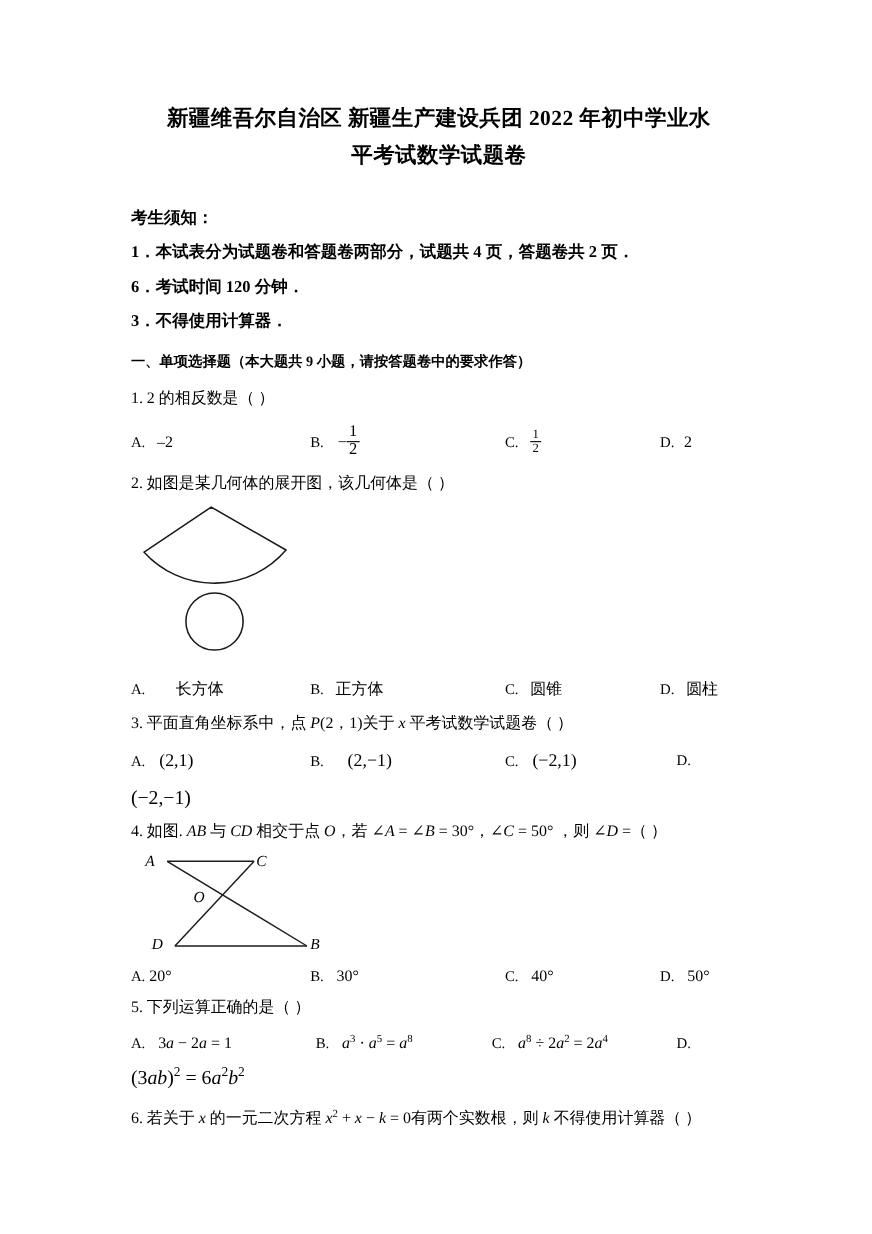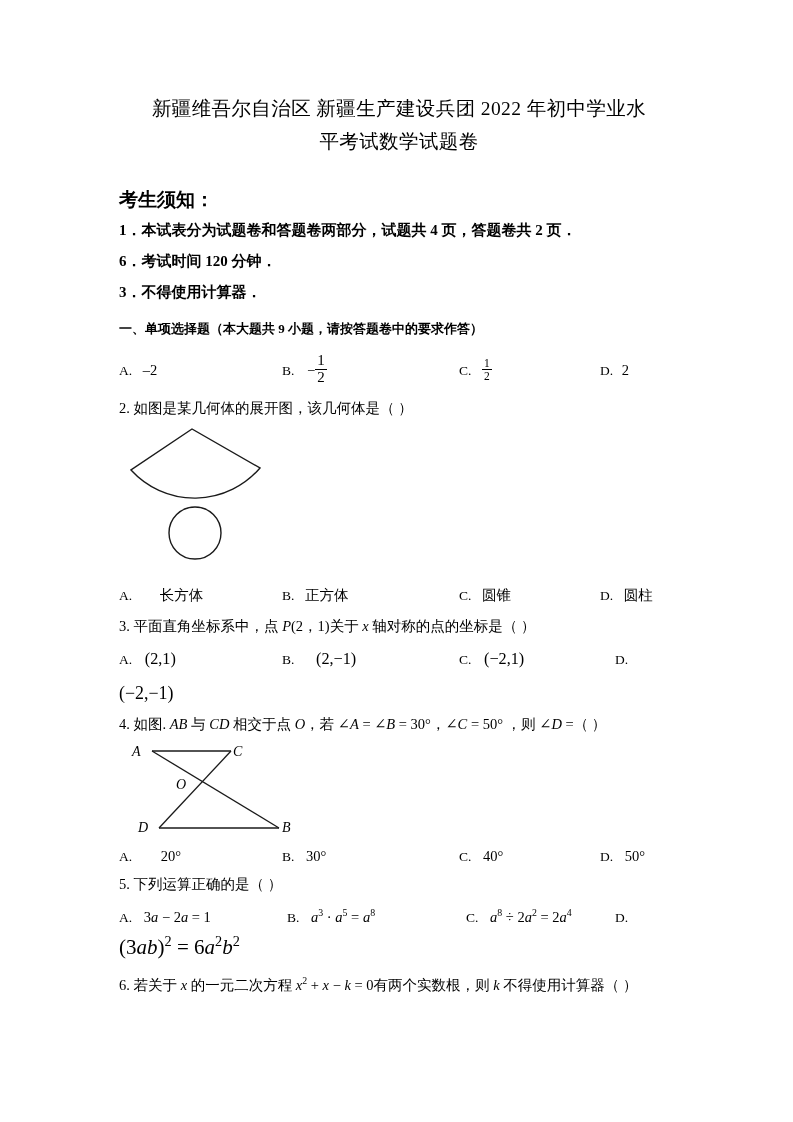--- a/index.html
+++ b/index.html
@@ -22,32 +22,33 @@
     top: 0;
     width: 560px;
   }
 
   
   .doc-title {
     margin: 0;
     padding-top: 92px;
     text-align: center;
     font-size: 19.5px;
-    font-weight: normal;
+    font-weight: bold;
     line-height: 33px;
     letter-spacing: 0.4px;
   }
   .doc-title .line2 { display: block; }
 
   
   .notice-head {
     margin-top: 27px;
-    font-size: 19px;
+    font-size: 15px;
     font-weight: bold;
     line-height: 30px;
+    font-family: Liberation Mono, monospace;
   }
   .notice-item {
     font-size: 15px;
     font-weight: bold;
     line-height: 31px;
   }
 
   
   .section-head {
     margin-top: 6px;
@@ -78,21 +79,21 @@
     top: 0;
     white-space: nowrap;
   }
   .opt .lab { font-size: 13.5px; }
   .opt.a { left: 0px; text-align: center; }
   .opt.b { left: 163px; }
   .opt.c { left: 340px; }
   .opt.d { left: 481px; }
 
   .opt-wrap-line {
-    font-size: 21px;
+    font-size: 18px;
     line-height: 26px;
     margin-top: 4px;
   }
 
   
   .mi { font-style: italic; font-family: "Liberation Serif", serif; }
   sup.ex {
     font-size: 0.68em;
     vertical-align: super;
     line-height: 0;
@@ -141,20 +142,21 @@
       <span class="line2">平考试数学试题卷</span>
     </h1>
 
     <div class="notice-head">考生须知：</div>
     <div class="notice-item">1．本试表分为试题卷和答题卷两部分，试题共 4 页，答题卷共 2 页．</div>
     <div class="notice-item">6．考试时间 120 分钟．</div>
     <div class="notice-item">3．不得使用计算器．</div>
 
     <div class="section-head">一、单项选择题（本大题共 9 小题，请按答题卷中的要求作答）</div>
 
+    <div class="qtext">1. 2 的相反数是（      ）</div>
     <div class="options tall">
       <span class="opt a">
         <span class="lab">A.</span>
         <span style="margin-left:7px">–2</span>
       </span>
       <span class="opt b">
         <span class="lab">B.</span>
         <span style="margin-left:9px">−<span class="frac"><span class="num">1</span><span class="den">2</span></span></span>
       </span>
       <span class="opt c">
@@ -191,21 +193,21 @@
         <span class="lab">C.</span>
         <span style="margin-left:7px">圆锥</span>
       </span>
       <span class="opt d">
         <span class="lab">D.</span>
         <span style="margin-left:7px">圆柱</span>
       </span>
     </div>
 
     <div class="qtext">
-      <span>3. 平面直角坐标系中，点 </span><span class="mi">P</span><span>(2，1)关于 </span><span class="mi">x</span><span> 轴对称的点的坐标是（      ）</span>
+      <span>3. 平面直角坐标系中，点 </span><span class="mi">P</span><span>(2，1)关于 </span><span class="mi">x</span><span> 平考试数学试题卷（      ）</span>
     </div>
 
     <div class="options" style="height:30px">
       <span class="opt a">
         <span class="lab">A.</span>
         <span class="paren-big" style="margin-left:9px">(2,1)</span>
       </span>
       <span class="opt b">
         <span class="lab">B.</span>
         <span class="paren-big" style="margin-left:18px">(2,−1)</span>
@@ -235,21 +237,21 @@
       <span class="fig-label" style="left:13px; top:3px;">A</span>
       <span class="fig-label" style="left:114px; top:3px;">C</span>
       <span class="fig-label" style="left:57px; top:36px;">O</span>
       <span class="fig-label" style="left:19px; top:79px;">D</span>
       <span class="fig-label" style="left:163px; top:79px;">B</span>
     </div>
 
     <div class="options">
       <span class="opt a">
         <span class="lab">A.</span>
-        <span style="margin-left:25px">20°</span>
+        <span style="margin-left:0">20°</span>
       </span>
       <span class="opt b">
         <span class="lab">B.</span>
         <span style="margin-left:8px">30°</span>
       </span>
       <span class="opt c">
         <span class="lab">C.</span>
         <span style="margin-left:8px">40°</span>
       </span>
       <span class="opt d">
@@ -262,21 +264,21 @@
 
     <div class="options">
       <span class="opt a">
         <span class="lab">A.</span>
         <span style="margin-left:8px">3<span class="mi">a</span> − 2<span class="mi">a</span> = 1</span>
       </span>
       <span class="opt b" style="left:168px">
         <span class="lab">B.</span>
         <span style="margin-left:8px"><span class="mi">a</span><sup class="ex">3</sup> · <span class="mi">a</span><sup class="ex">5</sup> = <span class="mi">a</span><sup class="ex">8</sup></span>
       </span>
-      <span class="opt c" style="left:347px">
+      <span class="opt c" style="left:328px">
         <span class="lab">C.</span>
         <span style="margin-left:8px"><span class="mi">a</span><sup class="ex">8</sup> ÷ 2<span class="mi">a</span><sup class="ex">2</sup> = 2<span class="mi">a</span><sup class="ex">4</sup></span>
       </span>
       <span class="opt d" style="left:496px">
         <span class="lab">D.</span>
       </span>
     </div>
     <div class="opt-wrap-line">
       <span>(3<span class="mi">ab</span>)<sup class="ex">2</sup> = 6<span class="mi">a</span><sup class="ex">2</sup><span class="mi">b</span><sup class="ex">2</sup></span>
     </div>

